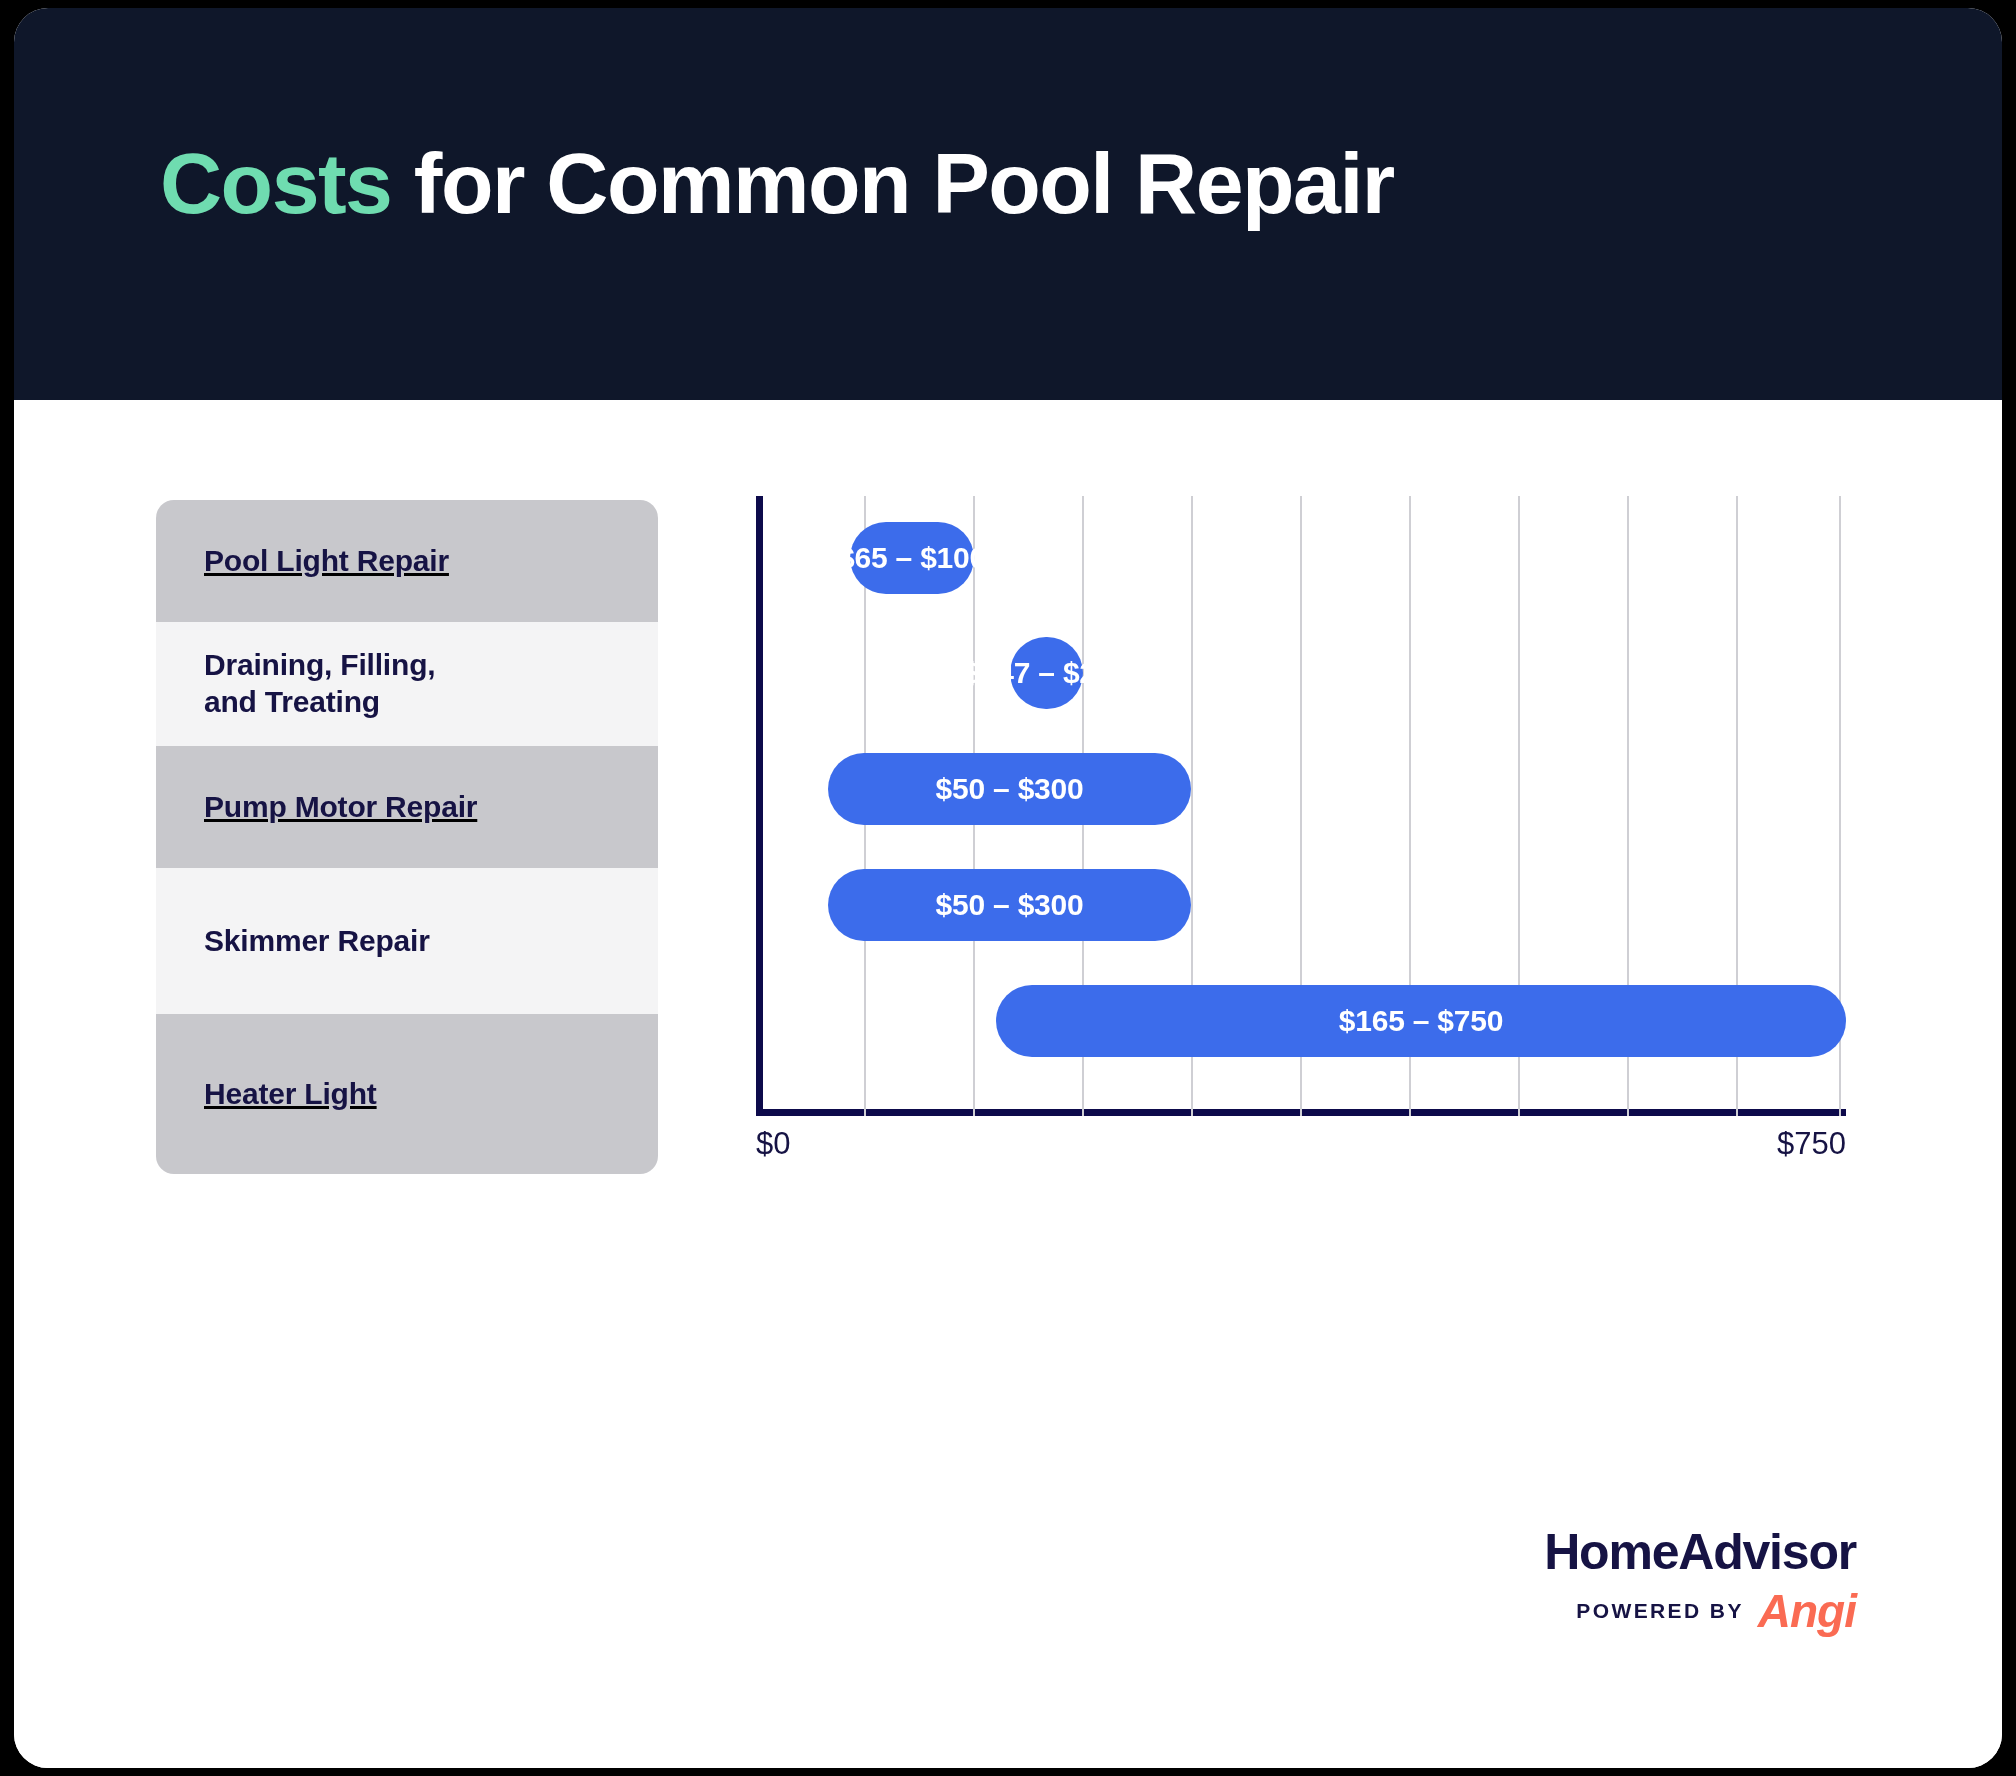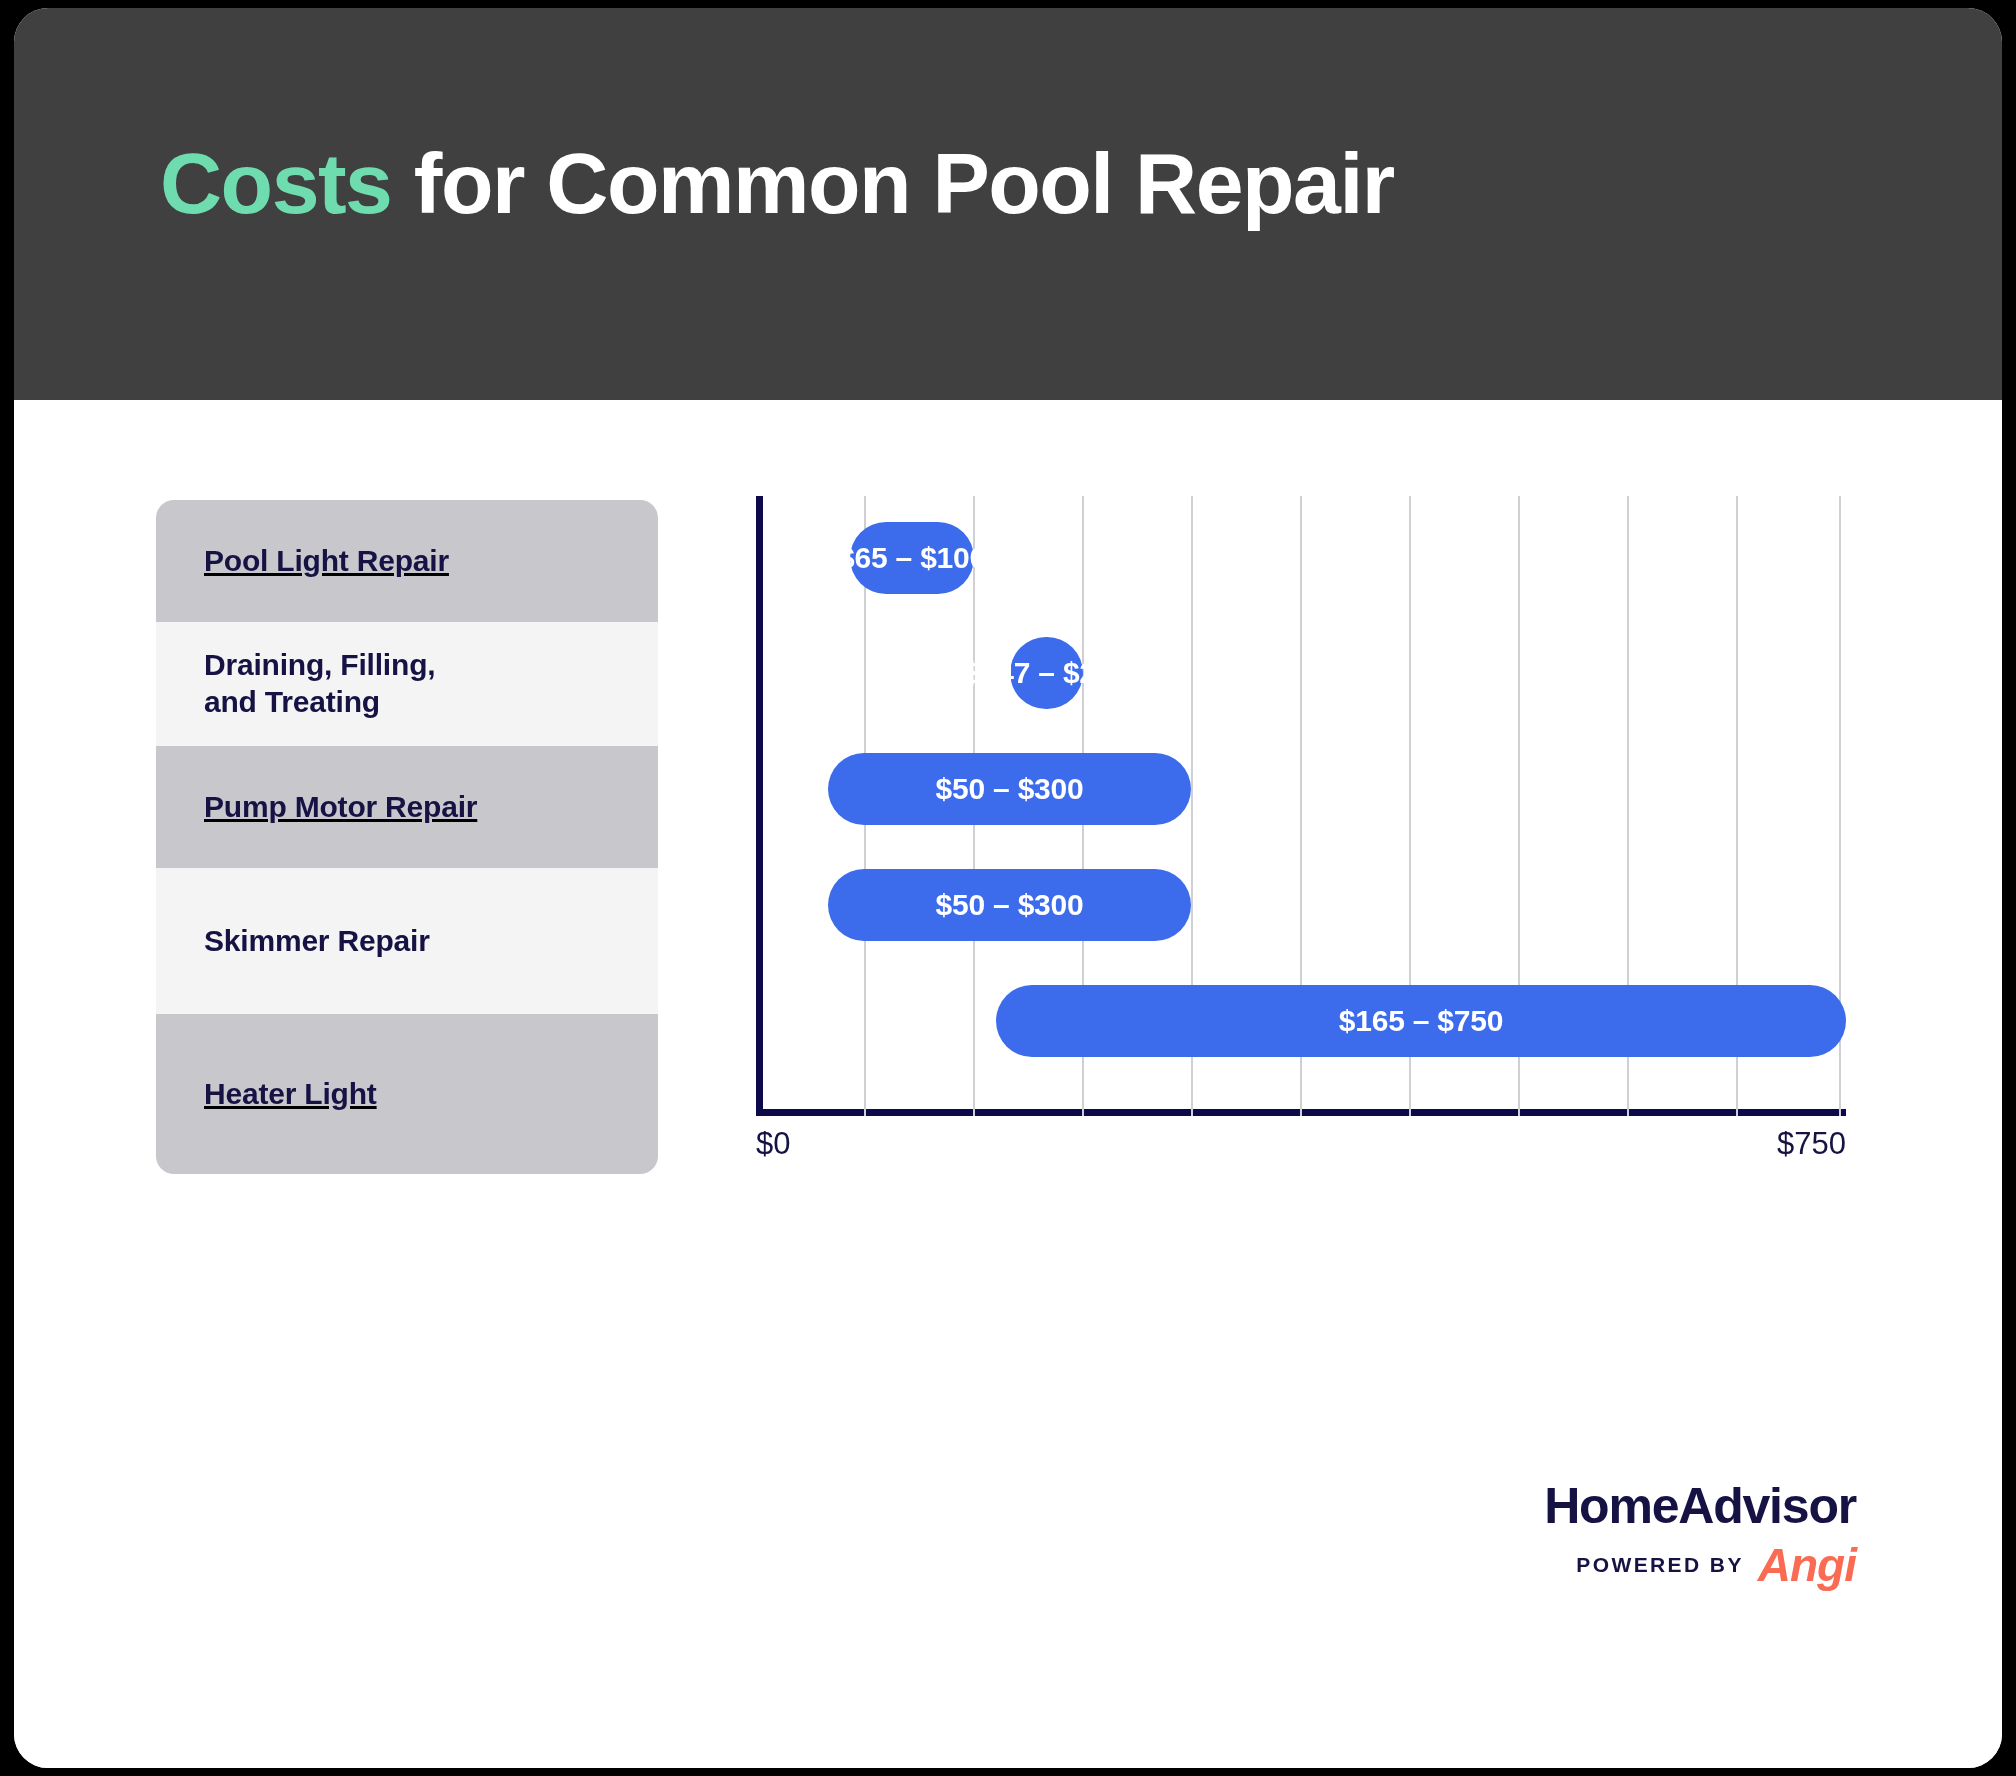--- a/index.html
+++ b/index.html
@@ -21,21 +21,21 @@
     border-radius: 34px;
     overflow: hidden;
   }
 
   
   .header {
     position: absolute;
     left: 0; top: 0;
     width: 100%;
     height: 392px;
-    background: #404040;
+    background: #0f172a;
   }
   .header-title {
     position: absolute;
     left: 146px;
     top: 132px;
     font-size: 86px;
     font-weight: 700;
     letter-spacing: -1.5px;
     color: #ffffff;
     white-space: nowrap;
@@ -144,21 +144,21 @@
     left: 148px;
     top: 1222px;
     font-size: 29px;
     font-weight: 500;
     color: #161344;
     letter-spacing: -0.2px;
   }
   .logo {
     position: absolute;
     right: 146px;
-    top: 1080px;
+    top: 1126px;
     width: 330px;
     text-align: right;
   }
   .logo-main {
     font-size: 50px;
     font-weight: 700;
     color: #161344;
     letter-spacing: -1.2px;
     line-height: 1.05;
   }

